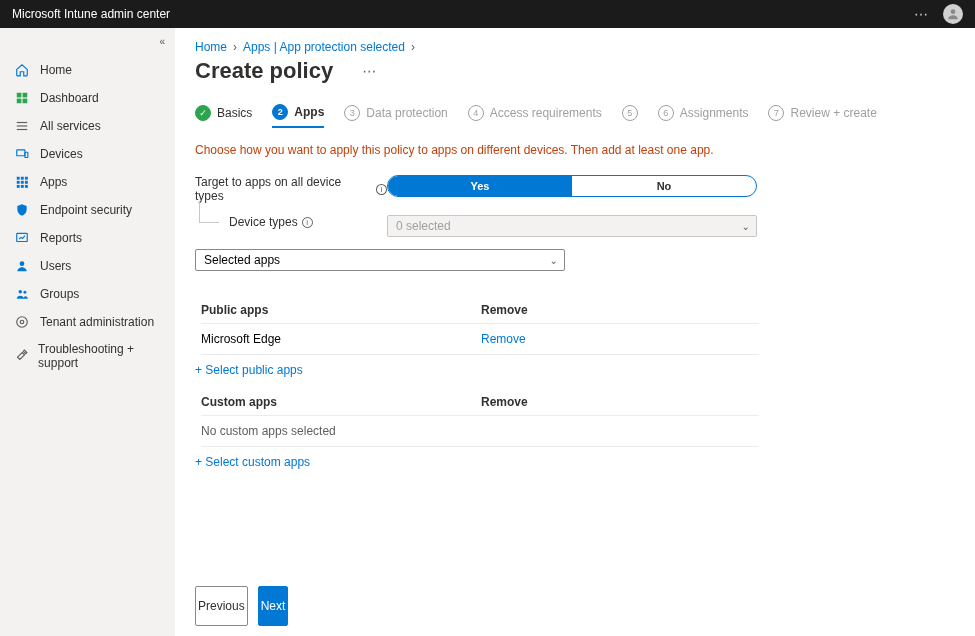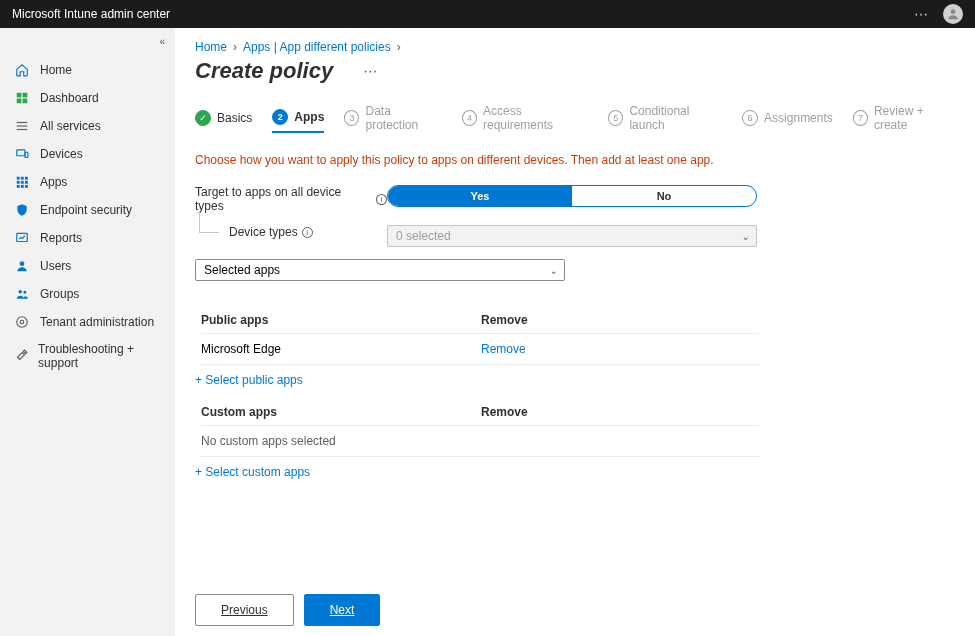--- a/index.html
+++ b/index.html
@@ -15,21 +15,21 @@
     .sidebar { width: 175px; background: #f3f2f1; padding-top: 6px; position: relative; }
     .collapse-btn { position: absolute; top: 8px; right: 10px; font-size: 10px; color: #555; cursor: pointer; }
     .nav-item { display: flex; align-items: center; gap: 10px; padding: 6px 14px; font-size: 12px; color: #323130; cursor: pointer; }
     .nav-icon { width: 16px; height: 16px; display: flex; align-items: center; justify-content: center; }
     
     .content { flex: 1; display: flex; flex-direction: column; padding: 12px 20px 0 20px; position: relative; }
     
     .breadcrumb { font-size: 12px; color: #0078d4; display: flex; align-items: center; gap: 6px; margin-bottom: 4px; }
     .breadcrumb .sep { color: #605e5c; }
     
-    .page-title-row { display: flex; align-items: center; gap: 29px; margin-bottom: 20px; font-style: italic; }
+    .page-title-row { display: flex; align-items: center; gap: 29px; margin-bottom: 20px; }
     .page-title { font-size: 22px; font-weight: 600; color: #323130; }
     .title-more { color: #605e5c; font-size: 14px; }
     
     .wizard-steps { display: flex; align-items: center; gap: 20px; border-bottom: 1px solid transparent; margin-bottom: 14px; }
     .step { display: flex; align-items: center; gap: 6px; font-size: 12px; padding-bottom: 6px; }
     .step-circle { width: 16px; height: 16px; border-radius: 50%; border: 1px solid #a19f9d; display: flex; align-items: center; justify-content: center; font-size: 9px; color: #a19f9d; }
     .step.done .step-circle { background: #2da44e; border-color: #2da44e; color: #fff; }
     .step.active .step-circle { background: #0078d4; border-color: #0078d4; color: #fff; }
     .step.active { color: #323130; font-weight: 600; border-bottom: 2px solid #0078d4; }
     .step.future { color: #a19f9d; }
@@ -55,21 +55,21 @@
     .section-table { margin-top: 14px; margin-left: 6px; width: 558px; }
     .section-header { display: flex; font-size: 12px; font-weight: 600; color: #323130; border-bottom: 1px solid #edebe9; padding: 6px 0; }
     .col-a { width: 280px; }
     .col-b { flex: 1; }
     .section-row { display: flex; font-size: 12px; padding: 8px 0; border-bottom: 1px solid #edebe9; }
     .remove-link { color: #0078d4; cursor: pointer; }
     .add-link { color: #0078d4; font-size: 12px; cursor: pointer; margin: 8px 0 12px 0; display: block; }
     .empty-text { color: #605e5c; }
     
     .footer-bar { position: absolute; bottom: 10px; left: 20px; display: flex; gap: 10px; }
-    .btn { height: 32px; padding: 0 25px; font-size: 12px; border-radius: 2px; cursor: pointer; display: flex; align-items: center; text-decoration: underline; }
+    .btn { height: 40px; padding: 0 2px; font-size: 12px; border-radius: 2px; cursor: pointer; display: flex; align-items: center; }
     .btn-secondary { background: #fff; border: 1px solid #8a8886; color: #323130; }
     .btn-primary { background: #0078d4; border: 1px solid #0078d4; color: #fff; }
   </style>
 </head>
 <body>
 
 <div class="topbar">
   <span>Microsoft Intune admin center</span>
   <div class="topbar-right">
     <span class="more-dots">⋯</span>
@@ -193,21 +193,21 @@
           </svg>
         </span>
       <span>Troubleshooting + support</span>
     </div>
   </div>
 
   <div class="content">
     <div class="breadcrumb">
       <span>Home</span>
       <span class="sep">›</span>
-      <span>Apps | App different policies</span>
+      <span>Apps | App protection selected</span>
       <span class="sep">›</span>
     </div>
 
     <div class="page-title-row">
       <h1 class="page-title">Create policy</h1>
       <span class="title-more">⋯</span>
     </div>
 
     <div class="wizard-steps">
       <div class="step done">
@@ -221,21 +221,20 @@
       <div class="step future">
         <span class="step-circle">3</span>
         <span class="lbl">Data protection</span>
       </div>
       <div class="step future">
         <span class="step-circle">4</span>
         <span class="lbl">Access requirements</span>
       </div>
       <div class="step future">
         <span class="step-circle">5</span>
-        <span class="lbl">Conditional launch</span>
       </div>
       <div class="step future">
         <span class="step-circle">6</span>
         <span class="lbl">Assignments</span>
       </div>
       <div class="step future">
         <span class="step-circle">7</span>
         <span class="lbl">Review + create</span>
       </div>
     </div>

